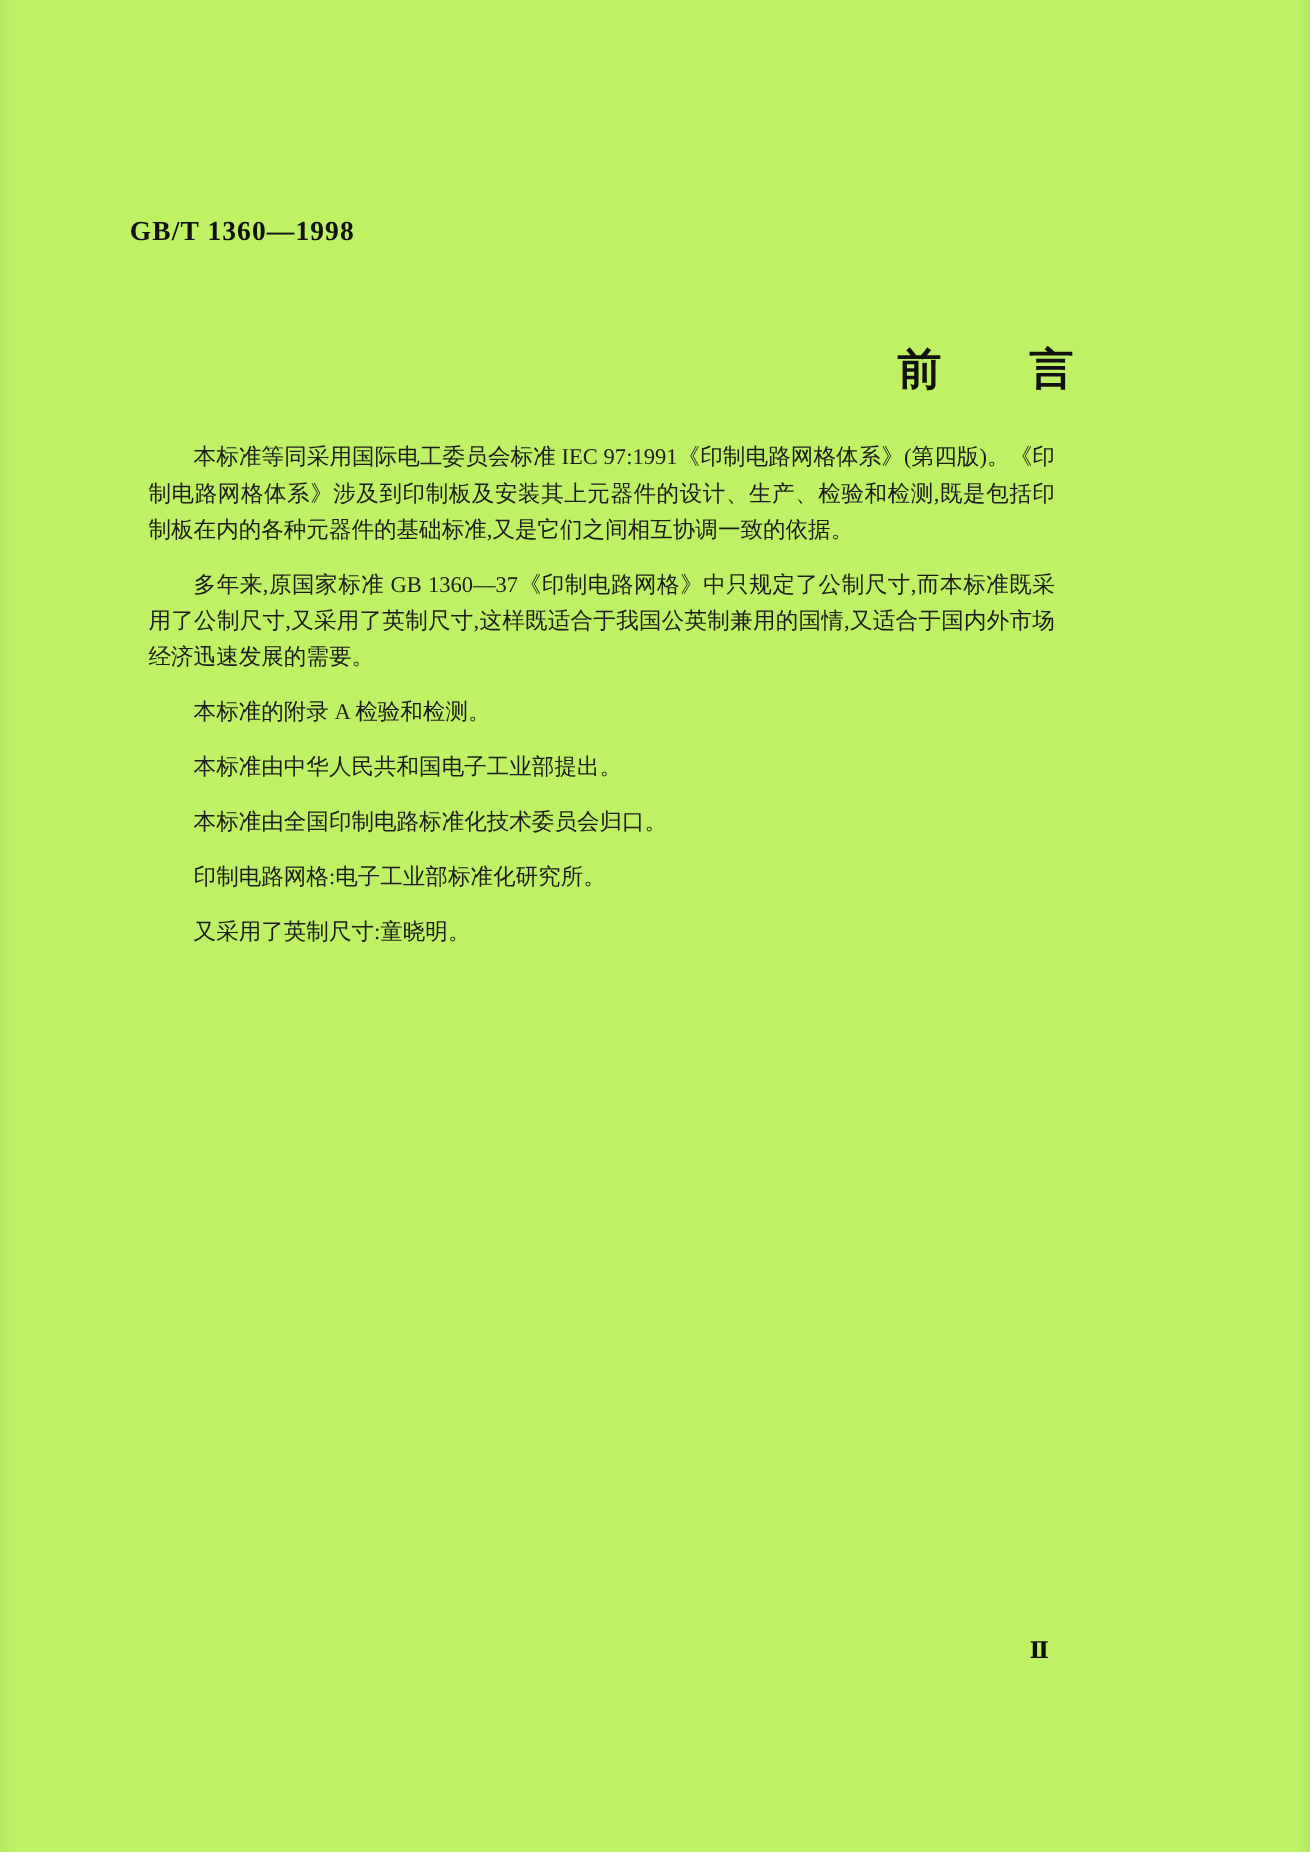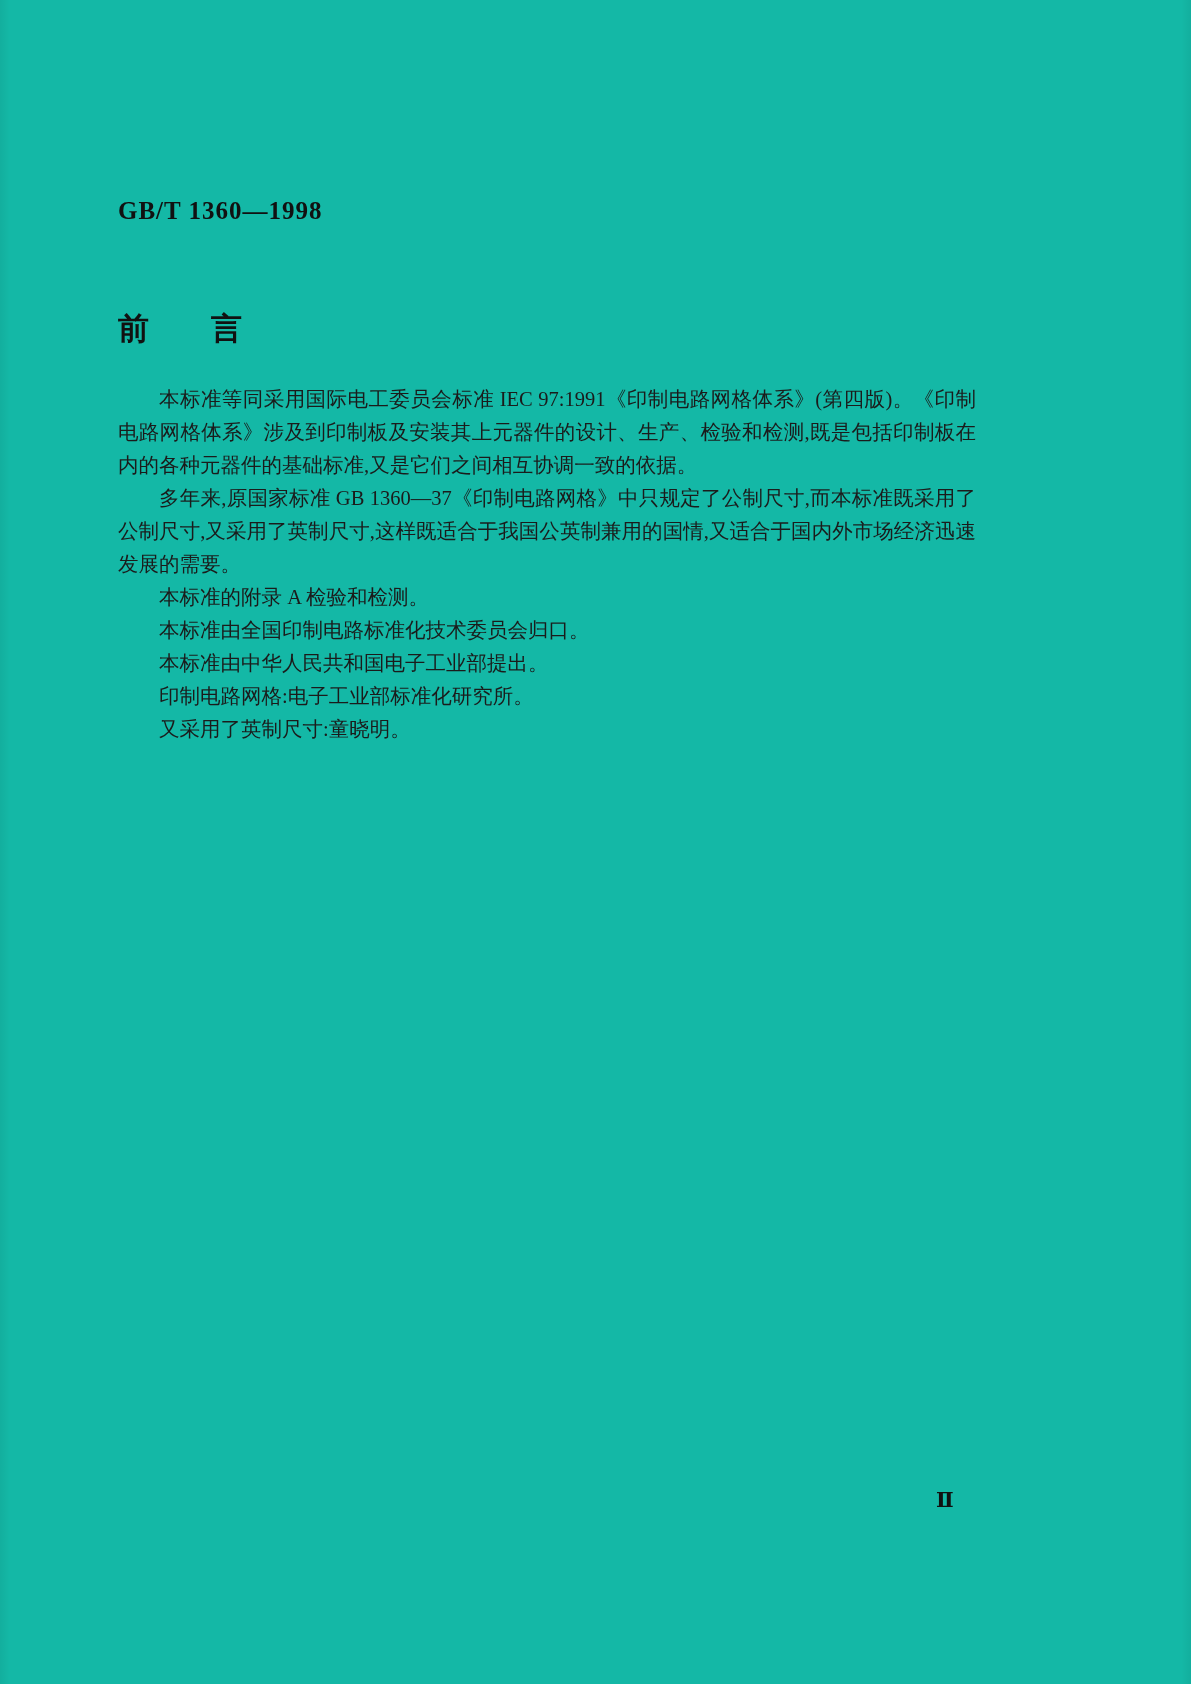--- a/index.html
+++ b/index.html
@@ -5,55 +5,55 @@
   html, body {
     margin: 0;
     padding: 0;
     background: #e9e8e4;
   }
   .page {
     position: relative;
     width: 1191px;
     height: 1684px;
     margin: 0 auto;
-    background: #14b8a6;
+    background: #bef264;
     font-family: "Liberation Serif", "DejaVu Serif", serif;
     color: #1b1b1b;
     overflow: hidden;
   }
   .doc-number {
     position: absolute;
     top: 197px;
     left: 118px;
     font-size: 25px;
     font-weight: bold;
     letter-spacing: 1px;
     color: #111;
   }
   .page-title {
     position: absolute;
     top: 308px;
     left: 118px;
     width: 858px;
-    text-align: left;
-    font-size: 31px;
+    text-align: right;
+    font-size: 40px;
     font-weight: bold;
     color: #111;
   }
   .content {
     position: absolute;
     top: 383px;
     left: 118px;
     width: 858px;
     font-size: 20.5px;
     line-height: 33px;
     text-align: justify;
   }
   .content p {
-    margin: 0;
+    margin: 17px;
     text-indent: 2em;
   }
   .page-number {
     position: absolute;
     top: 1487px;
     left: 936px;
     font-size: 21px;
     font-weight: bold;
     color: #111;
   }
@@ -80,20 +80,20 @@
   <div class="scan-edge-right"></div>
 
   <div class="doc-number">GB/T 1360—1998</div>
 
   <div class="page-title">前　　言</div>
 
   <div class="content">
     <p>本标准等同采用国际电工委员会标准 IEC 97:1991《印制电路网格体系》(第四版)。《印制电路网格体系》涉及到印制板及安装其上元器件的设计、生产、检验和检测,既是包括印制板在内的各种元器件的基础标准,又是它们之间相互协调一致的依据。</p>
     <p>多年来,原国家标准 GB 1360—37《印制电路网格》中只规定了公制尺寸,而本标准既采用了公制尺寸,又采用了英制尺寸,这样既适合于我国公英制兼用的国情,又适合于国内外市场经济迅速发展的需要。</p>
     <p>本标准的附录 A 检验和检测。</p>
+    <p>本标准由中华人民共和国电子工业部提出。</p>
     <p>本标准由全国印制电路标准化技术委员会归口。</p>
-    <p>本标准由中华人民共和国电子工业部提出。</p>
     <p>印制电路网格:电子工业部标准化研究所。</p>
     <p>又采用了英制尺寸:童晓明。</p>
   </div>
 
   <div class="page-number">Ⅱ</div>
 </div>
 
 </body></html>

